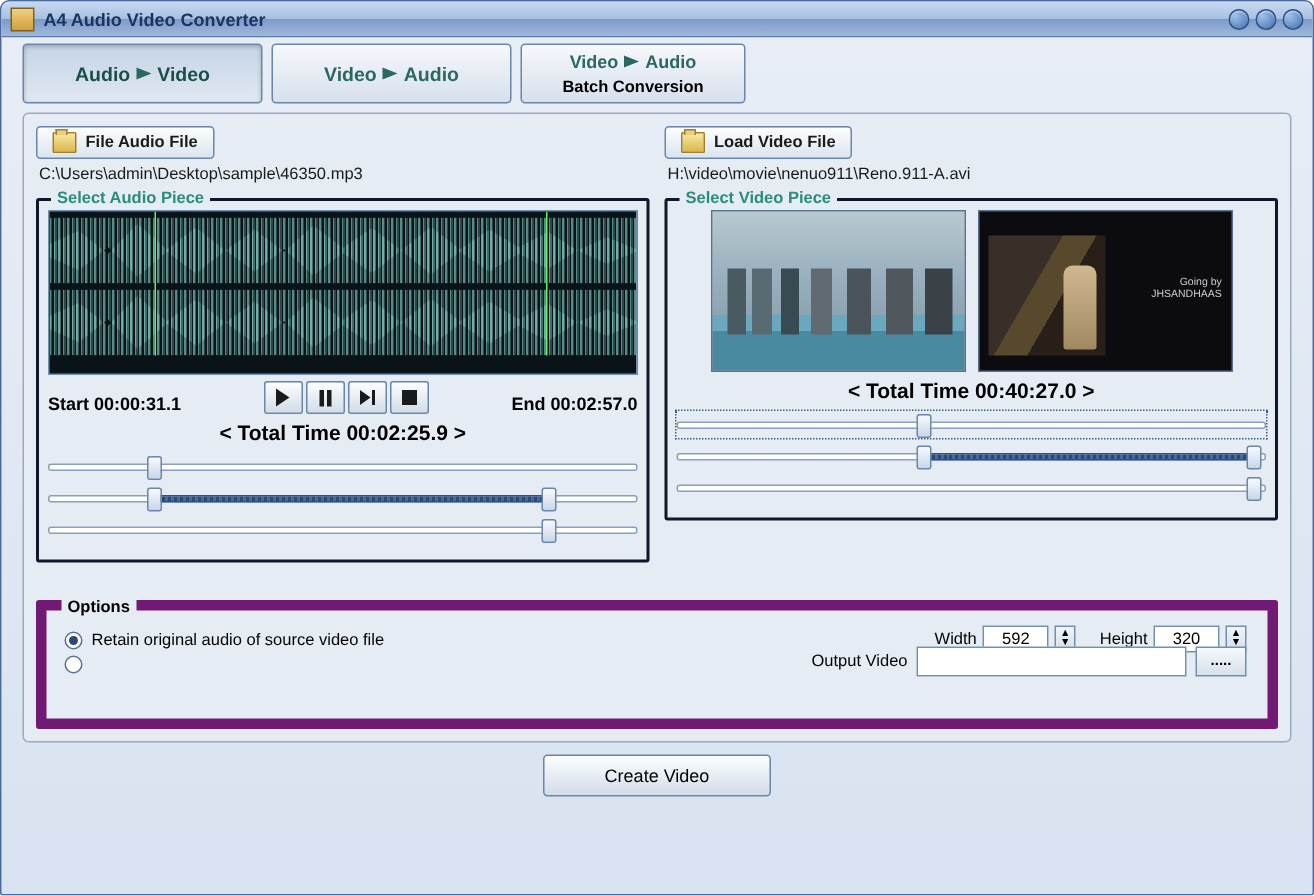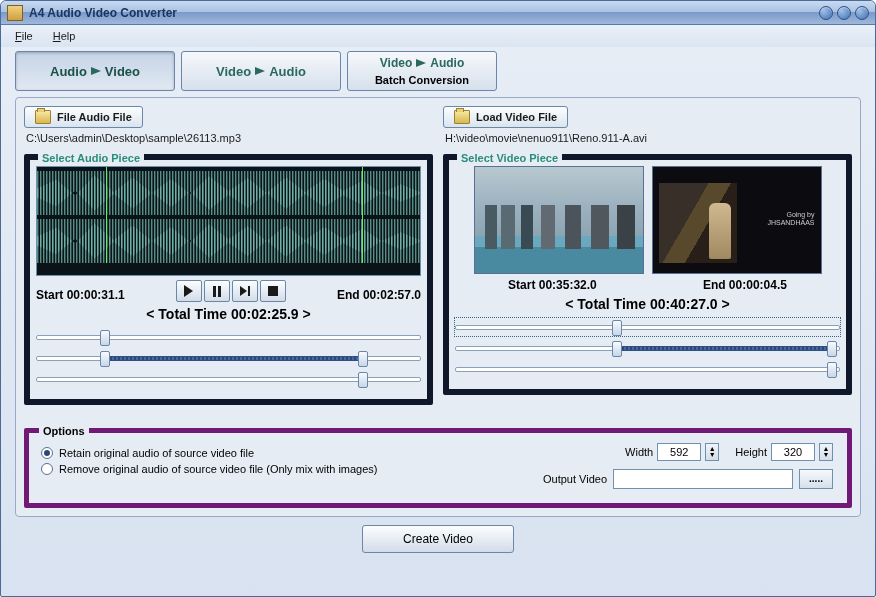--- a/index.html
+++ b/index.html
@@ -91,21 +91,21 @@
 }
 .file-btn .folder-icon::before {
   content: ''; position: absolute; top: -3px; left: 1px;
   width: 6px; height: 3px; background: #e8d080; border: 1px solid #a08030;
   border-bottom: none;
 }
 
 .path { margin: 4px 2px; color: #1a1a1a; font-size: 11px; }
 
 .group {
-  border: 6px solid #0f172a; border-radius: 2px;
+  border: 2px solid #0f172a; border-radius: 2px;
   padding: 6px 6px 8px; position: relative; margin-top: 10px;
   background: #e6ecf4;
 }
 .group .legend {
   position: absolute; top: -8px; left: 8px;
   background: #e6ecf4; padding: 0 4px;
   color: #2a8c7a; font-weight: bold; font-size: 11px;
 }
 
 .waveform {
@@ -205,21 +205,21 @@
   border-radius: 6px 6px 2px 2px;
 }
 .thumb-caption {
   position:absolute; right:6px; top:44px; color:#ccc; font-size:7px; text-align:right;
   line-height:1.2;
 }
 
 .vtime { display:flex; justify-content:space-around; font-weight:bold; font-size:12px; margin:4px 0; }
 
 .options {
-  border:5px solid #701a75; border-radius:2px;
+  border:7px solid #701a75; border-radius:2px;
   padding:10px 12px 12px; position:relative;
   background:#e6ecf4;
   flex: 1 1 100%;
 }
 .options .olegend {
   position:absolute; top:-8px; left:10px; background:#e6ecf4;
   padding:0 4px; font-weight:bold; font-size:11px;
 }
 .opt-row { display:flex; align-items:flex-start; gap:6px; margin:4px 0; }
 .radio {
@@ -235,21 +235,21 @@
   text-align:center; font-size:11px; padding:1px 2px;
 }
 .spin {
   width:14px; height:18px; border:1px solid #7090b0;
   background:linear-gradient(#f0f4fa,#d4dee8);
   font-size:7px; display:flex; flex-direction:column; align-items:center; justify-content:center;
   line-height:6px;
 }
 
 .output-row {
-  position:absolute; right:14px; top:36px;
+  position:absolute; right:14px; top:24px;
   display:flex; align-items:center; gap:6px;
 }
 .output-row .txt {
   width:180px; height:20px; border:1px solid #7090b0; background:#fff;
 }
 .browse {
   width:34px;height:20px;border:1px solid #7090b0;
   background:linear-gradient(#f6f9fc,#d6e0ea);
   font-weight:bold; font-size:10px;
 }
@@ -268,24 +268,20 @@
 <div class="window">
 
   <div class="titlebar">
     <div class="app-icon"></div>
     <div class="title">A4 Audio Video Converter</div>
     <div class="win-btn"></div>
     <div class="win-btn"></div>
     <div class="win-btn"></div>
   </div>
 
-  <div class="menubar">
-    <span><u>F</u>ile</span>
-    <span><u>H</u>elp</span>
-  </div>
 
   <div class="tabbar">
     <div class="tab active">
       <span>Audio</span>
       <span class="arrow"></span>
       <span>Video</span>
     </div>
     <div class="tab">
       <span>Video</span>
       <span class="arrow"></span>
@@ -301,21 +297,21 @@
     </div>
   </div>
 
   <div class="workarea">
 
     <div class="panel">
       <button class="file-btn">
         <span class="folder-icon"></span>
         <span>File Audio File</span>
       </button>
-      <div class="path">C:\Users\admin\Desktop\sample\26113.mp3</div>
+      <div class="path">C:\Users\admin\Desktop\sample\46350.mp3</div>
 
       <div class="group">
         <div class="legend">Select Audio Piece</div>
         <div class="waveform">
           <div class="wave-channel top">
               <div class="wave-fill"></div>
               <div class="wave-fill mirror"></div>
             </div>
           <div class="wave-channel bot">
               <div class="wave-fill"></div>
@@ -376,24 +372,20 @@
         <div class="legend">Select Video Piece</div>
         <div class="thumbs">
           <div class="thumb-img city"></div>
           <div class="thumb-img dark">
             <div class="thumb-caption">
               <div>Going by</div>
               <div>JHSANDHAAS</div>
             </div>
           </div>
         </div>
-        <div class="vtime">
-          <span>Start 00:35:32.0</span>
-          <span>End 00:00:04.5</span>
-        </div>
         <div class="total">&lt; Total Time 00:40:27.0 &gt;</div>
         <div class="slider-track" style="outline:1px dotted #406080;">
           <div class="rail"></div>
             <div class="thumb" style="left:42%"></div>
         </div>
         <div class="slider-track">
           <div class="rail"></div>
           <div class="fill" style="left:42%; right:2%"></div>
           <div class="thumb" style="left:42%"></div>
           <div class="thumb" style="left:98%"></div>
@@ -406,21 +398,20 @@
     </div>
 
     <div class="options">
       <div class="olegend">Options</div>
       <div class="opt-row">
         <span class="radio checked"></span>
         <span>Retain original audio of source video file</span>
       </div>
       <div class="opt-row">
         <span class="radio"></span>
-        <span>Remove original audio of source video file (Only mix with images)</span>
       </div>
 
       <div class="dims">
         <div class="dim-field">
           <span>Width</span>
           <input class="num-input" value="592" style="">
           <div class="spin">▲<br>▼</div>
         </div>
         <div class="dim-field">
           <span>Height</span>

